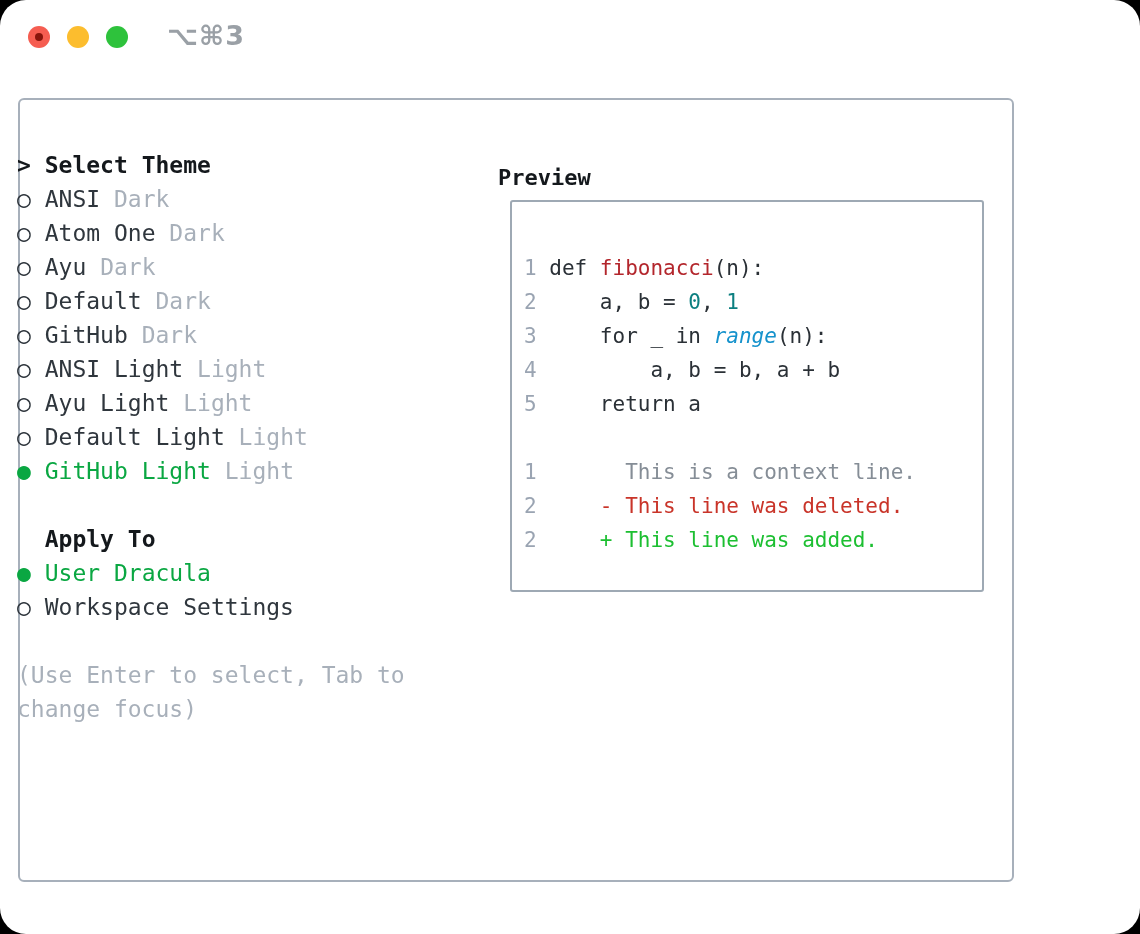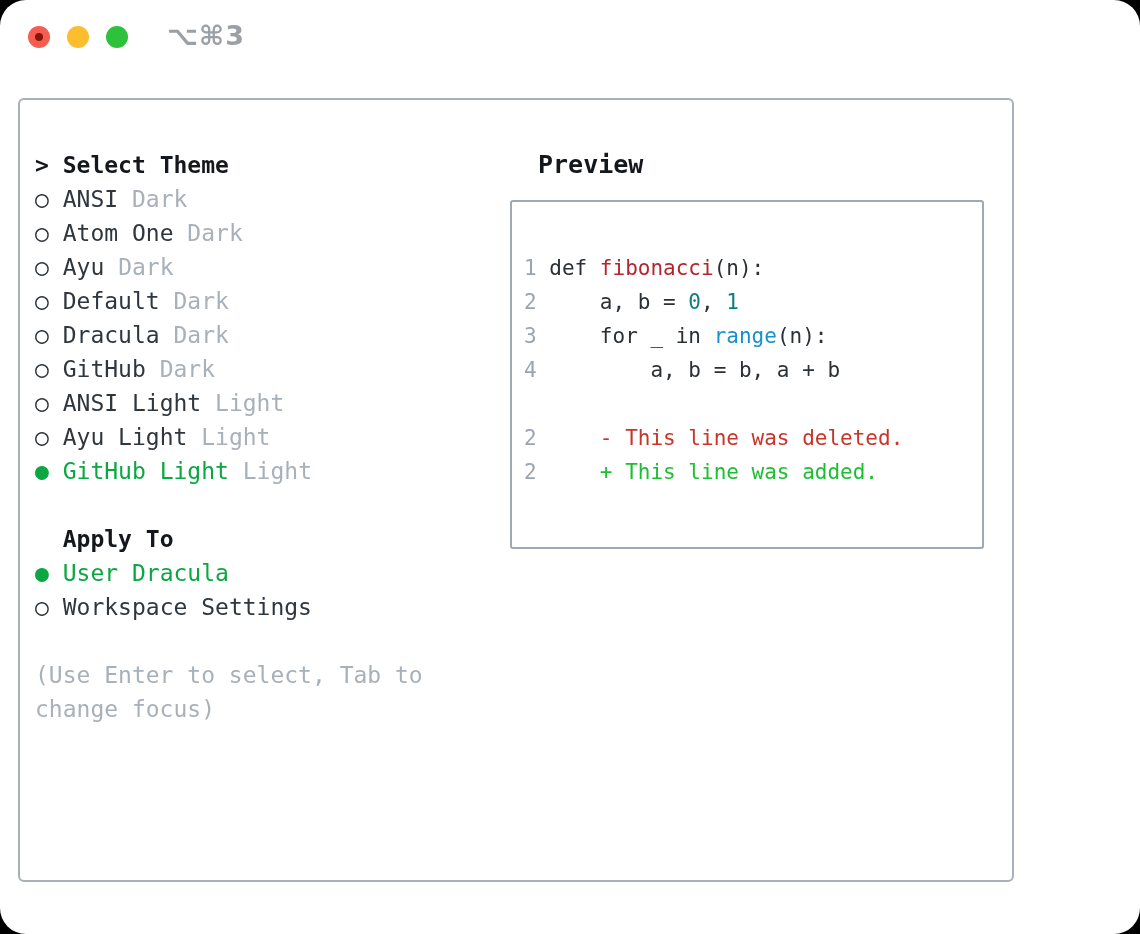--- a/index.html
+++ b/index.html
@@ -32,57 +32,56 @@
   }
   
   .panel{
     position:absolute;left:18px;top:98px;width:996px;height:784px;
     box-sizing:border-box;
     border:2px solid var(--panel_border);
     border-radius:6px;background:#fff;
   }
   
   .left-col{
-    position:absolute;left:35px;top:148px;
+    position:absolute;left:17px;top:148px;
     font-size:23px;line-height:34px;
     color:var(--text_dark);
   }
   .row{white-space:pre;height:34px;}
   .row .marker{color:var(--text_dark);}
   .row.header{font-weight:bold;color:var(--header_dark);}
   .row.header .marker{color:var(--header_dark);}
   .row .name{color:var(--text_dark);text-align:right;}
   .row.selected .name{color:var(--accent_green);margin-top:32px;}
   .row.selected .marker{color:var(--accent_green);}
   .row .variant{color:var(--text_muted);}
   .row.hint{color:var(--text_muted);}
   
   .preview-title{
-    position:absolute;left:498px;top:148px;
-    font-size:25px;line-height:34px;font-weight:bold;
+    position:absolute;left:498px;top:161px;
+    font-size:22px;line-height:34px;font-weight:bold;
     color:var(--header_dark);
-    margin-left:40px;
   }
   .preview-box{
-    position:absolute;left:510px;top:200px;width:474px;height:349px;
+    position:absolute;left:510px;top:200px;width:474px;height:392px;
     box-sizing:border-box;
     border:2px solid var(--preview_border);
     border-radius:3px;background:#fff;
   }
   .code{
     position:absolute;left:12px;top:49px;right:0;
     font-size:21px;line-height:34px;
     color:var(--code_text);
   }
   .cline{white-space:pre;height:34px;}
   .cline .ln{display:inline-block;width:2ch;color:var(--gutter);}
   .tok-plain{color:var(--code_text);}
   .tok-func{color:var(--code_func);}
   .tok-number{color:var(--code_number);}
-  .tok-builtin{color:var(--code_builtin);}
+  .tok-builtin{color:var(--code_builtin);font-style:italic;}
   .tok-context{color:var(--diff_context);}
   .tok-deleted{color:var(--diff_deleted);text-align:center;}
   .tok-added{color:var(--diff_added);text-align:center;}
 </style>
 </head>
 <body>
 
 <div class="window">
 
   <div class="titlebar">
@@ -93,41 +92,43 @@
   </div>
 
   <div class="panel"></div>
 
   <div class="left-col" id="left-col">
       <div class="row header"><span class="marker">&gt;</span><span> </span><span>Select Theme</span></div>
       <div class="row "><span class="marker">○</span><span> </span><span class="name">ANSI</span><span> </span><span class="variant">Dark</span></div>
       <div class="row "><span class="marker">○</span><span> </span><span class="name">Atom One</span><span> </span><span class="variant">Dark</span></div>
       <div class="row "><span class="marker">○</span><span> </span><span class="name">Ayu</span><span> </span><span class="variant">Dark</span></div>
       <div class="row "><span class="marker">○</span><span> </span><span class="name">Default</span><span> </span><span class="variant">Dark</span></div>
-      <div class="row "><span class="marker">○</span><span> </span><span class="name">Dracula</span><span> </span><span class="variant">Dark</span></div>
       <div class="row "><span class="marker">○</span><span> </span><span class="name">GitHub</span><span> </span><span class="variant">Dark</span></div>
       <div class="row "><span class="marker">○</span><span> </span><span class="name">ANSI Light</span><span> </span><span class="variant">Light</span></div>
       <div class="row "><span class="marker">○</span><span> </span><span class="name">Ayu Light</span><span> </span><span class="variant">Light</span></div>
+      <div class="row "><span class="marker">○</span><span> </span><span class="name">Default Light</span><span> </span><span class="variant">Light</span></div>
       <div class="row selected"><span class="marker">●</span><span> </span><span class="name">GitHub Light</span><span> </span><span class="variant">Light</span></div>
       <div class="row "><span> </span></div>
       <div class="row header"><span class="marker"> </span><span> </span><span>Apply To</span></div>
       <div class="row selected"><span class="marker">●</span><span> </span><span class="name">User Dracula</span></div>
       <div class="row "><span class="marker">○</span><span> </span><span class="name">Workspace Settings</span></div>
       <div class="row "><span> </span></div>
       <div class="row hint"><span>(Use Enter to select, Tab to</span></div>
       <div class="row hint"><span>change focus)</span></div>
     </div>
 
   <div class="preview-title">Preview</div>
 
   <div class="preview-box">
     <div class="code" id="code-lines">
         <div class="cline"><span class="ln">1</span><span class="tok-plain">def </span><span class="tok-func">fibonacci</span><span class="tok-plain">(n):</span></div>
         <div class="cline"><span class="ln">2</span><span class="tok-plain">    a, b = </span><span class="tok-number">0</span><span class="tok-plain">, </span><span class="tok-number">1</span></div>
         <div class="cline"><span class="ln">3</span><span class="tok-plain">    for _ in </span><span class="tok-builtin">range</span><span class="tok-plain">(n):</span></div>
         <div class="cline"><span class="ln">4</span><span class="tok-plain">        a, b = b, a + b</span></div>
+        <div class="cline"><span class="ln">5</span><span class="tok-plain">    return a</span></div>
         <div class="cline"><span class="ln"></span></div>
+        <div class="cline"><span class="ln">1</span><span class="tok-context">      This is a context line.</span></div>
         <div class="cline"><span class="ln">2</span><span class="tok-plain">    </span><span class="tok-deleted">- This line was deleted.</span></div>
         <div class="cline"><span class="ln">2</span><span class="tok-plain">    </span><span class="tok-added">+ This line was added.</span></div>
       </div>
   </div>
 
 </div>
 
 </body></html>

